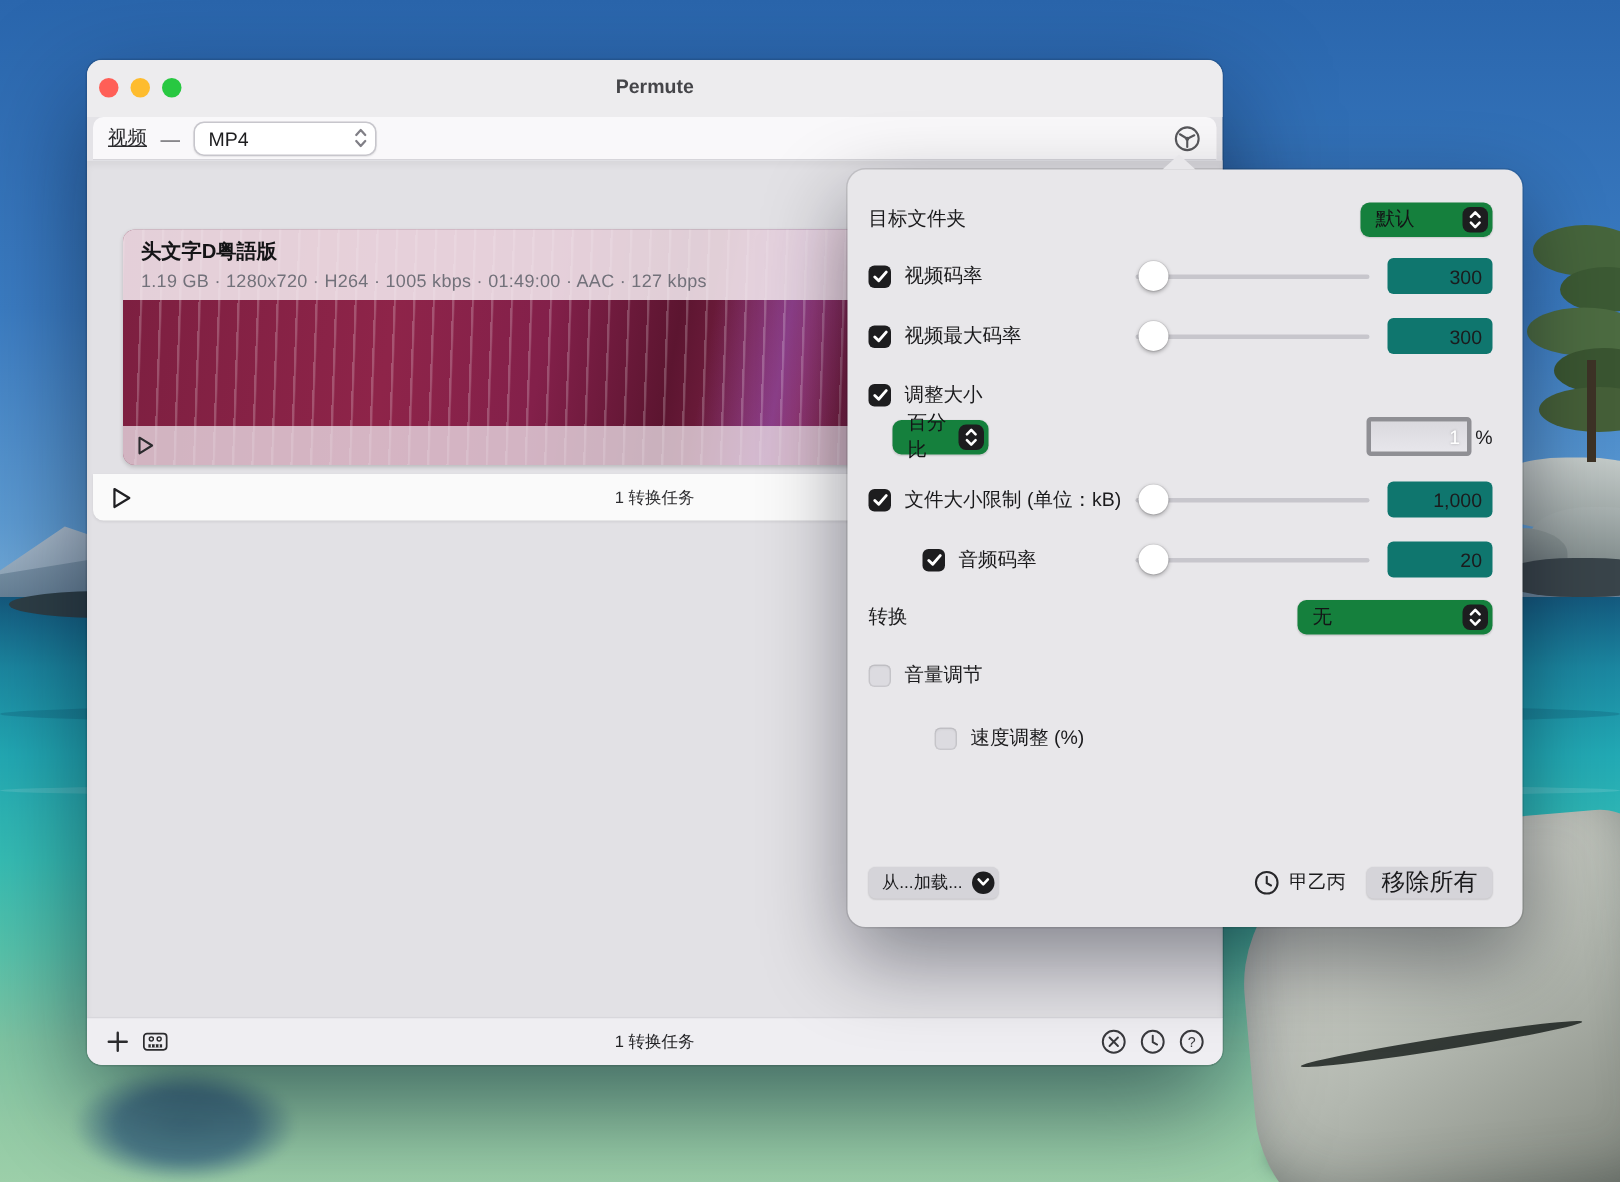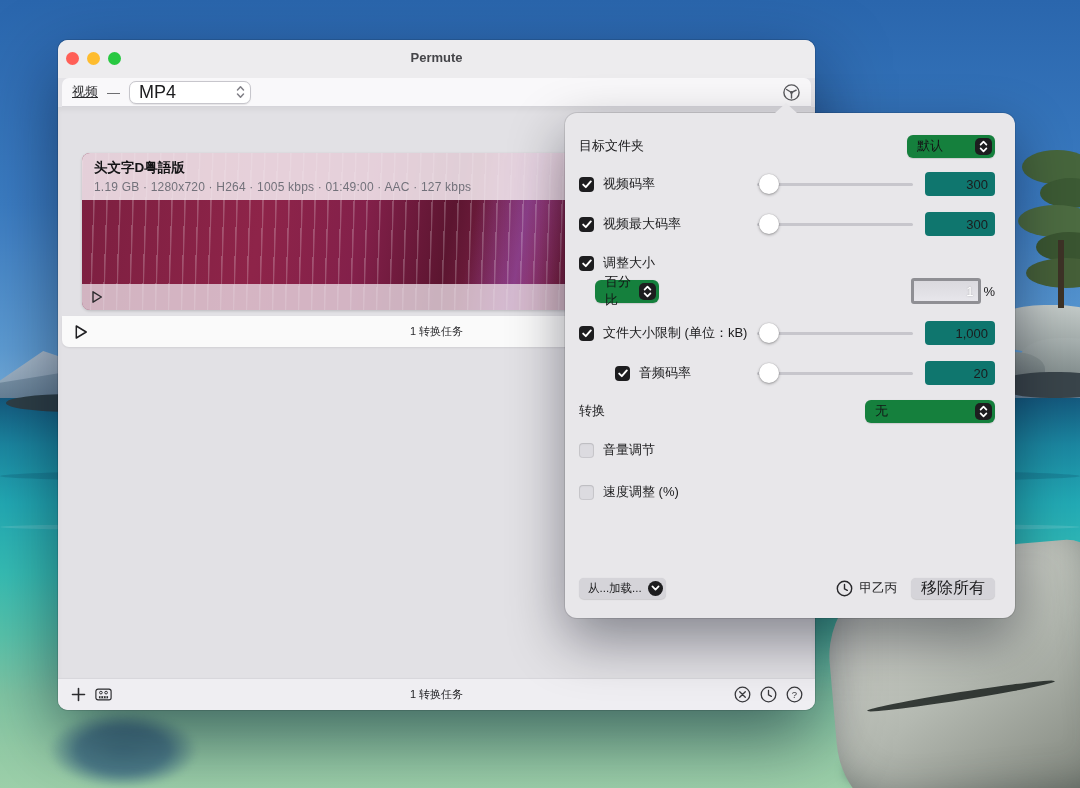--- a/index.html
+++ b/index.html
@@ -55,21 +55,21 @@
   .tl-red { left:8px; }
   .tl-yellow { left:29px; }
   .tl-green { left:50px; }
   .win-title { position:absolute; left:0; right:0; top:10px; text-align:center; font-size:13px; font-weight:700; color:#454549; }
 
   .toolbar { position:absolute; left:4px; top:38px; width:749px; height:29px; background:#f9f8fa;
     border-radius:7px 7px 0 0; border-bottom:1px solid #d6d5da; display:flex; align-items:center; padding:0 10px; }
   .tb-cat { font-size:13px; color:#2b2b2e;text-decoration:underline; }
   .tb-sep { font-size:13px; color:#5a5a5e; margin:0 9px 0 9px; }
   .tb-select { width:122px; height:23px; background:#ffffff; border:1px solid #c7c6cc; border-radius:7px;
-    display:flex; align-items:center; padding:0 5px 0 9px; font-size:18px; color:#1c1c1e; box-shadow:0 .5px 1px rgba(0,0,0,.08); }
+    display:flex; align-items:center; padding:0 5px 0 9px; font-size:13px; color:#1c1c1e; box-shadow:0 .5px 1px rgba(0,0,0,.08); }
   .tb-select .grow { flex:1; }
   .tb-gear { margin-left:auto; width:20px; height:20px; display:flex; align-items:center; justify-content:center; }
 
   .content { position:absolute; left:0; top:67px; width:100%; height:571px; background:#e2e1e5;
     box-shadow:inset 0 3px 5px rgba(0,0,0,.05); }
 
   
   .file-card { position:absolute; left:24px; top:46px; width:706px; height:157px; border-radius:8px; overflow:hidden;
     box-shadow:0 1px 3px rgba(0,0,0,.18); }
   .thumb { position:absolute; inset:0;
@@ -373,21 +373,21 @@
             </svg>
         </div>
       </div>
     </div>
 
     <div class="prow" style="top:327px; height:20px;">
       <div class="checkbox cb-off"></div>
       <span class="plabel">音量调节</span>
     </div>
 
-    <div class="prow" style="top:369px; height:20px;">
+    <div class="prow" style="top:369px; height:20px;margin-left:44px;">
       <div class="checkbox cb-off"></div>
       <span class="plabel">速度调整 (%)</span>
     </div>
 
     <div class="prow" style="top:464px; height:22px;">
       <div class="loadpill">
         <span>从...加载...</span>
         <div class="dd-circle">
           <svg width="9" height="6" viewBox="0 0 9 6">
               <path d="M1.4 1.3 L4.5 4.6 L7.6 1.3" fill="none" stroke="#fff" stroke-width="1.7" stroke-linecap="round" stroke-linejoin="round"></path>

